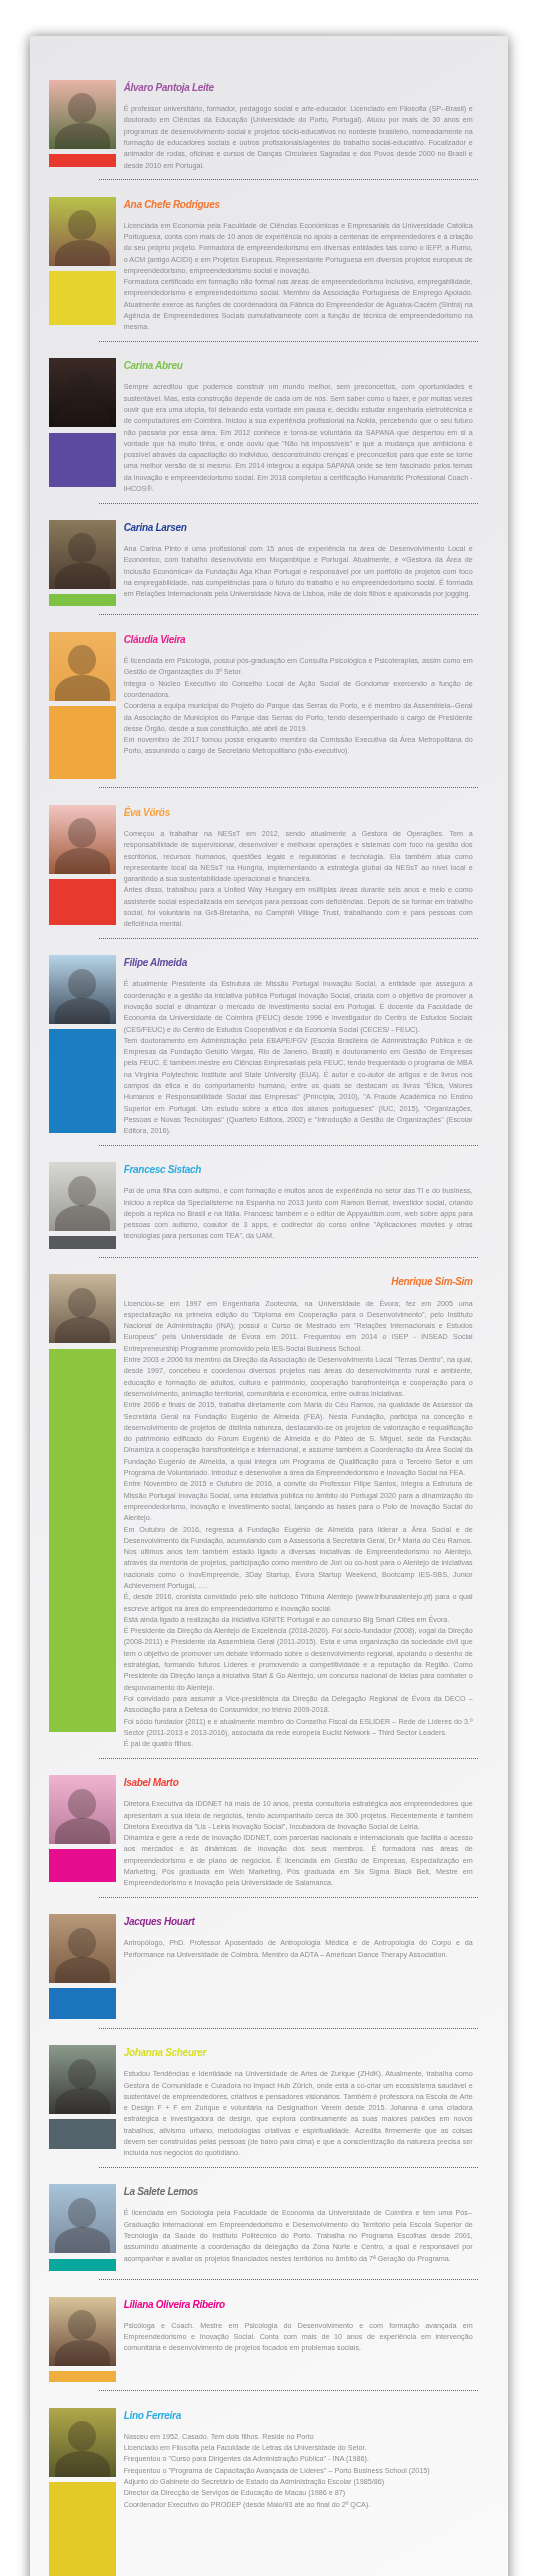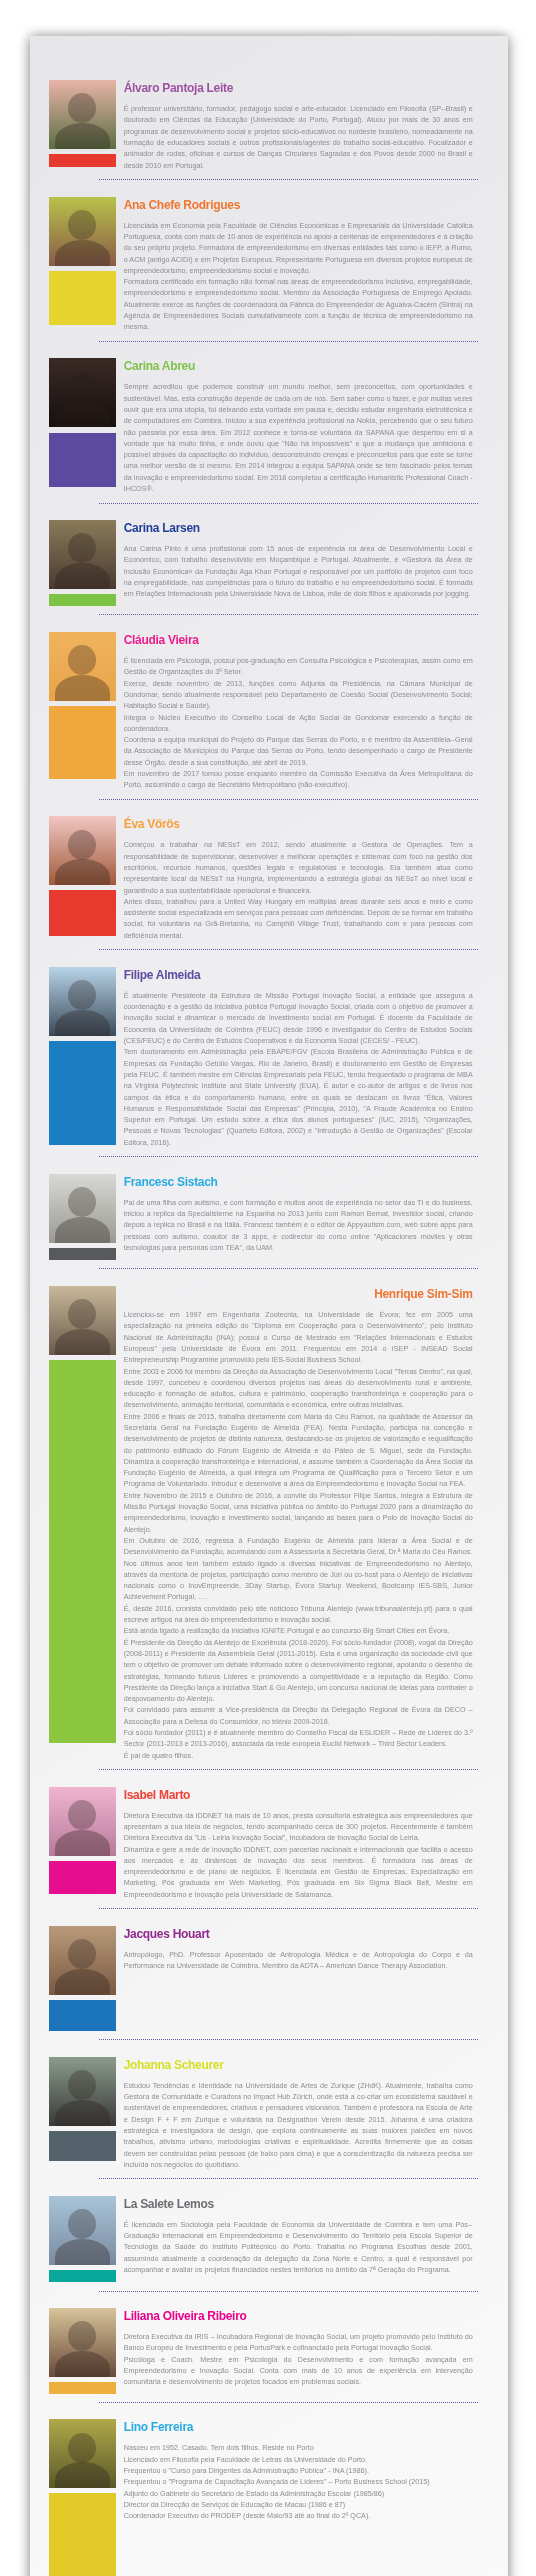--- a/index.html
+++ b/index.html
@@ -21,21 +21,21 @@
     position:absolute;left:19.6px;top:13.4px;width:28px;height:30px;border-radius:50%;
     background:rgba(40,30,25,0.30);
   }
   .photo .sil-body{
     position:absolute;left:6.2px;top:43px;width:55px;height:36px;border-radius:50% 50% 0 0;
     background:rgba(40,30,25,0.34);
   }
   .bar{width:67px;margin-top:5.2px;}
   .content{margin-left:8.2px;width:349px;flex:0 0 349px;}
   .name{
-    margin:1px 0 7.7px 0;font-size:12px;line-height:14.4px;font-weight:bold;letter-spacing:-0.3px;
+    margin:1px 0 7.7px 0;font-size:10px;line-height:14.4px;font-weight:bold;letter-spacing:-0.3px;font-style:italic;
   }
   .bio{font-size:7.2px;line-height:11.3px;color:#8d8d90;text-align:justify;}
   .bio p{margin:0;}
   .sep{
     border:none;border-top:1px dotted #5c5ca6;height:0;
     margin:8.2px 0 16.5px 50px;width:379px;
   }
 </style>
 </head>
 <body>
@@ -113,21 +113,20 @@
       <div class="photo" style="background: linear-gradient(rgb(240, 179, 92) 0%, rgb(232, 164, 74) 100%);">
         <span class="sil-head"></span>
         <span class="sil-body"></span>
       </div>
       <div class="bar" style="background: rgb(239, 167, 62); height: 73px;"></div>
     </div>
     <div class="content">
       <h2 class="name" style="color: rgb(236, 28, 141);">Cláudia Vieira</h2>
       <div class="bio">
               <p>É licenciada em Psicologia, possui pós-graduação em Consulta Psicológica e Psicoterapias, assim como em Gestão de Organizações do 3º Setor.</p>
-              <p>Exerce, desde novembro de 2013, funções como Adjunta da Presidência, na Câmara Municipal de Gondomar, sendo atualmente responsável pelo Departamento de Coesão Social (Desenvolvimento Social; Habitação Social e Saúde).</p>
               <p>Integra o Núcleo Executivo do Conselho Local de Ação Social de Gondomar exercendo a função de coordenadora.</p>
               <p>Coordena a equipa municipal do Projeto do Parque das Serras do Porto, e é membro da Assembleia--Geral da Associação de Municípios do Parque das Serras do Porto, tendo desempenhado o cargo de Presidente desse Órgão, desde a sua constituição, até abril de 2019.</p>
               <p>Em novembro de 2017 tomou posse enquanto membro da Comissão Executiva da Área Metropolitana do Porto, assumindo o cargo de Secretário Metropolitano (não-executivo).</p>
             </div>
     </div>
   </section>
 <div class="sep" style="border-top-color: rgb(92, 92, 166);"></div>
   <section class="profile">
     <div class="media">
       <div class="photo" style="background: linear-gradient(rgb(242, 198, 194) 0%, rgb(160, 90, 58) 100%);">
@@ -274,39 +273,38 @@
     <div class="media">
       <div class="photo" style="background: linear-gradient(rgb(216, 196, 154) 0%, rgb(106, 74, 58) 100%);">
         <span class="sil-head"></span>
         <span class="sil-body"></span>
       </div>
       <div class="bar" style="background: rgb(238, 175, 63); height: 11.3px;"></div>
     </div>
     <div class="content">
       <h2 class="name" style="color: rgb(236, 0, 140);">Liliana Oliveira Ribeiro</h2>
       <div class="bio">
-              <p>Diretora Executiva da IRIS – Incubadora Regional de Inovação Social, um projeto promovido pelo Instituto do Banco Europeu de Investimento e pela PortusPark e cofinanciado pela Portugal Inovação Social.</p>
               <p>Psicóloga e Coach. Mestre em Psicologia do Desenvolvimento e com formação avançada em Empreendedorismo e Inovação Social. Conta com mais de 10 anos de experiência em intervenção comunitária e desenvolvimento de projetos focados em problemas sociais.</p>
             </div>
     </div>
   </section>
 <div class="sep" style="border-top-color: rgb(92, 92, 166);"></div>
   <section class="profile">
     <div class="media">
       <div class="photo" style="background: linear-gradient(rgb(176, 168, 74) 0%, rgb(90, 90, 42) 100%);">
         <span class="sil-head"></span>
         <span class="sil-body"></span>
       </div>
       <div class="bar" style="background: rgb(227, 202, 40); height: 270px;"></div>
     </div>
     <div class="content">
       <h2 class="name" style="color: rgb(42, 171, 226);">Lino Ferreira</h2>
       <div class="bio">
               <p>Nasceu em 1952. Casado. Tem dois filhos. Reside no Porto</p>
-              <p>Licenciado em Filosofia pela Faculdade de Letras da Universidade do Porto.</p>
+              <p>Licenciado em Filosofia pela Faculdade de Letras da Universidade do Setor.</p>
               <p>Frequentou o "Curso para Dirigentes da Administração Pública" - INA (1986).</p>
               <p>Frequentou o "Programa de Capacitação Avançada de Líderes" – Porto Business School (2015)</p>
               <p>Adjunto do Gabinete do Secretário de Estado da Administração Escolar (1985/86)</p>
               <p>Director da Direcção de Serviços de Educação de Macau (1986 e 87)</p>
               <p>Coordenador Executivo do PRODEP (desde Maio/93 até ao final do 2º QCA).</p>
             </div>
     </div>
   </section>
 
 </div>

